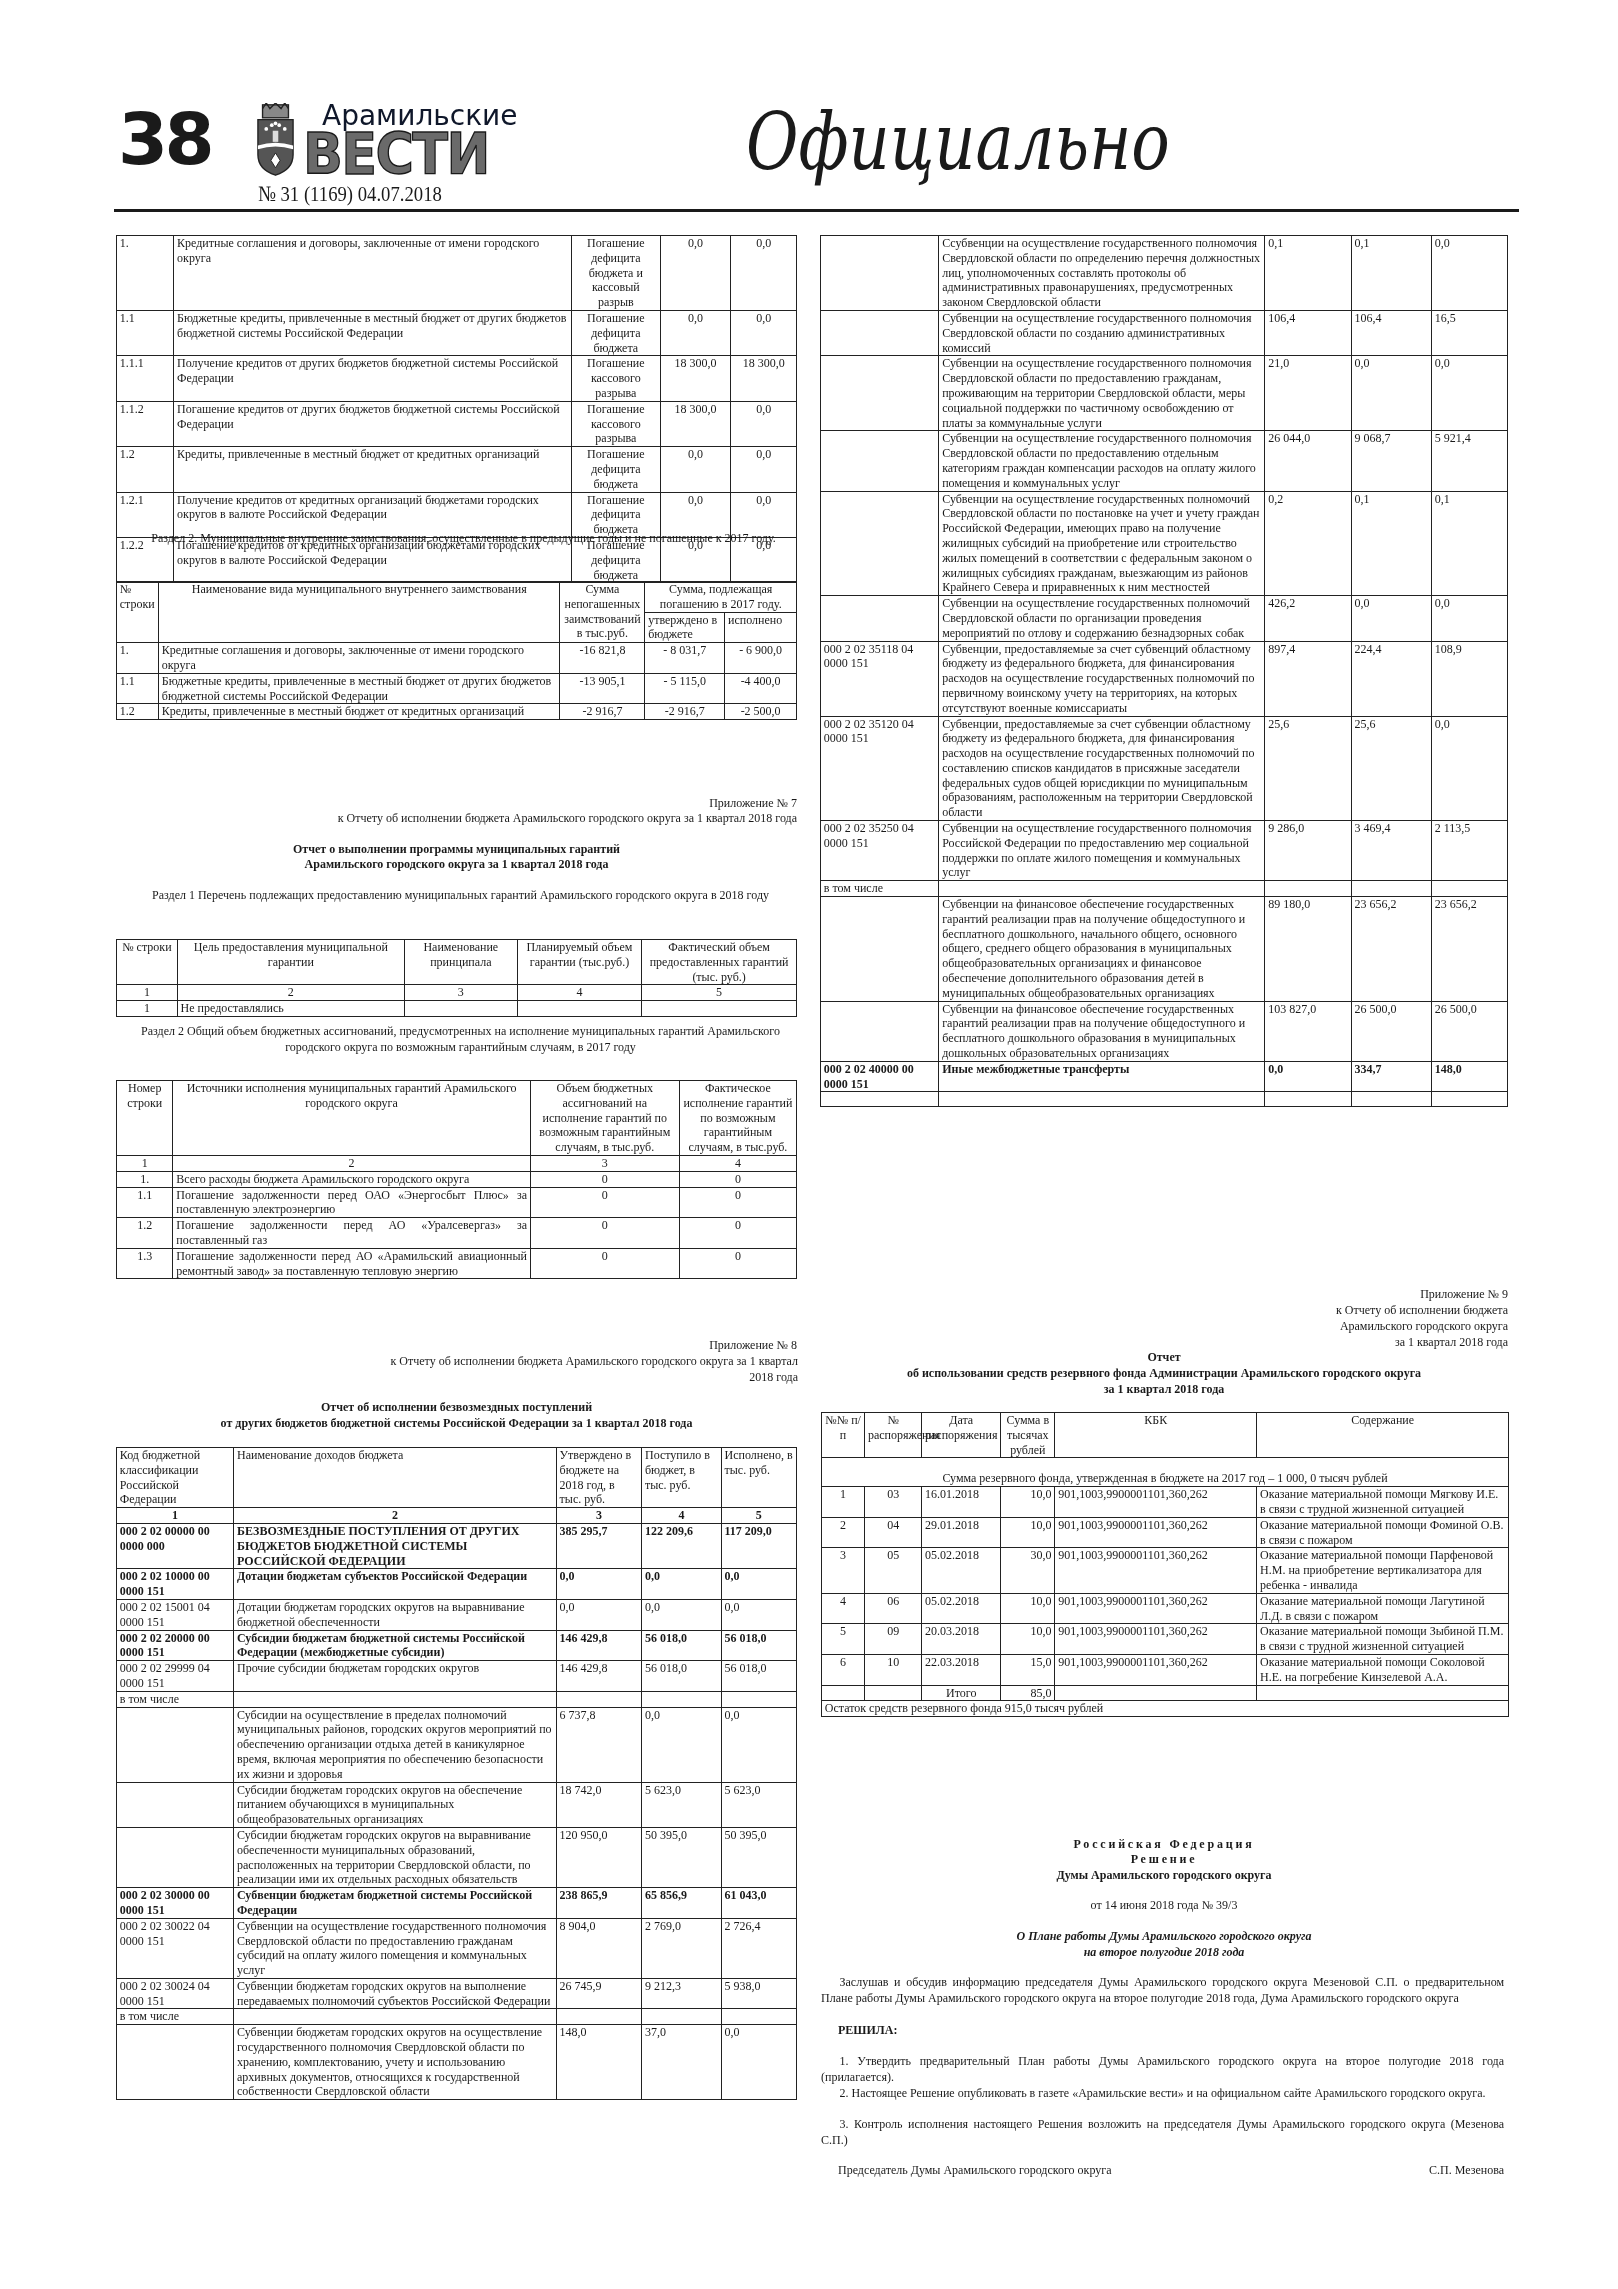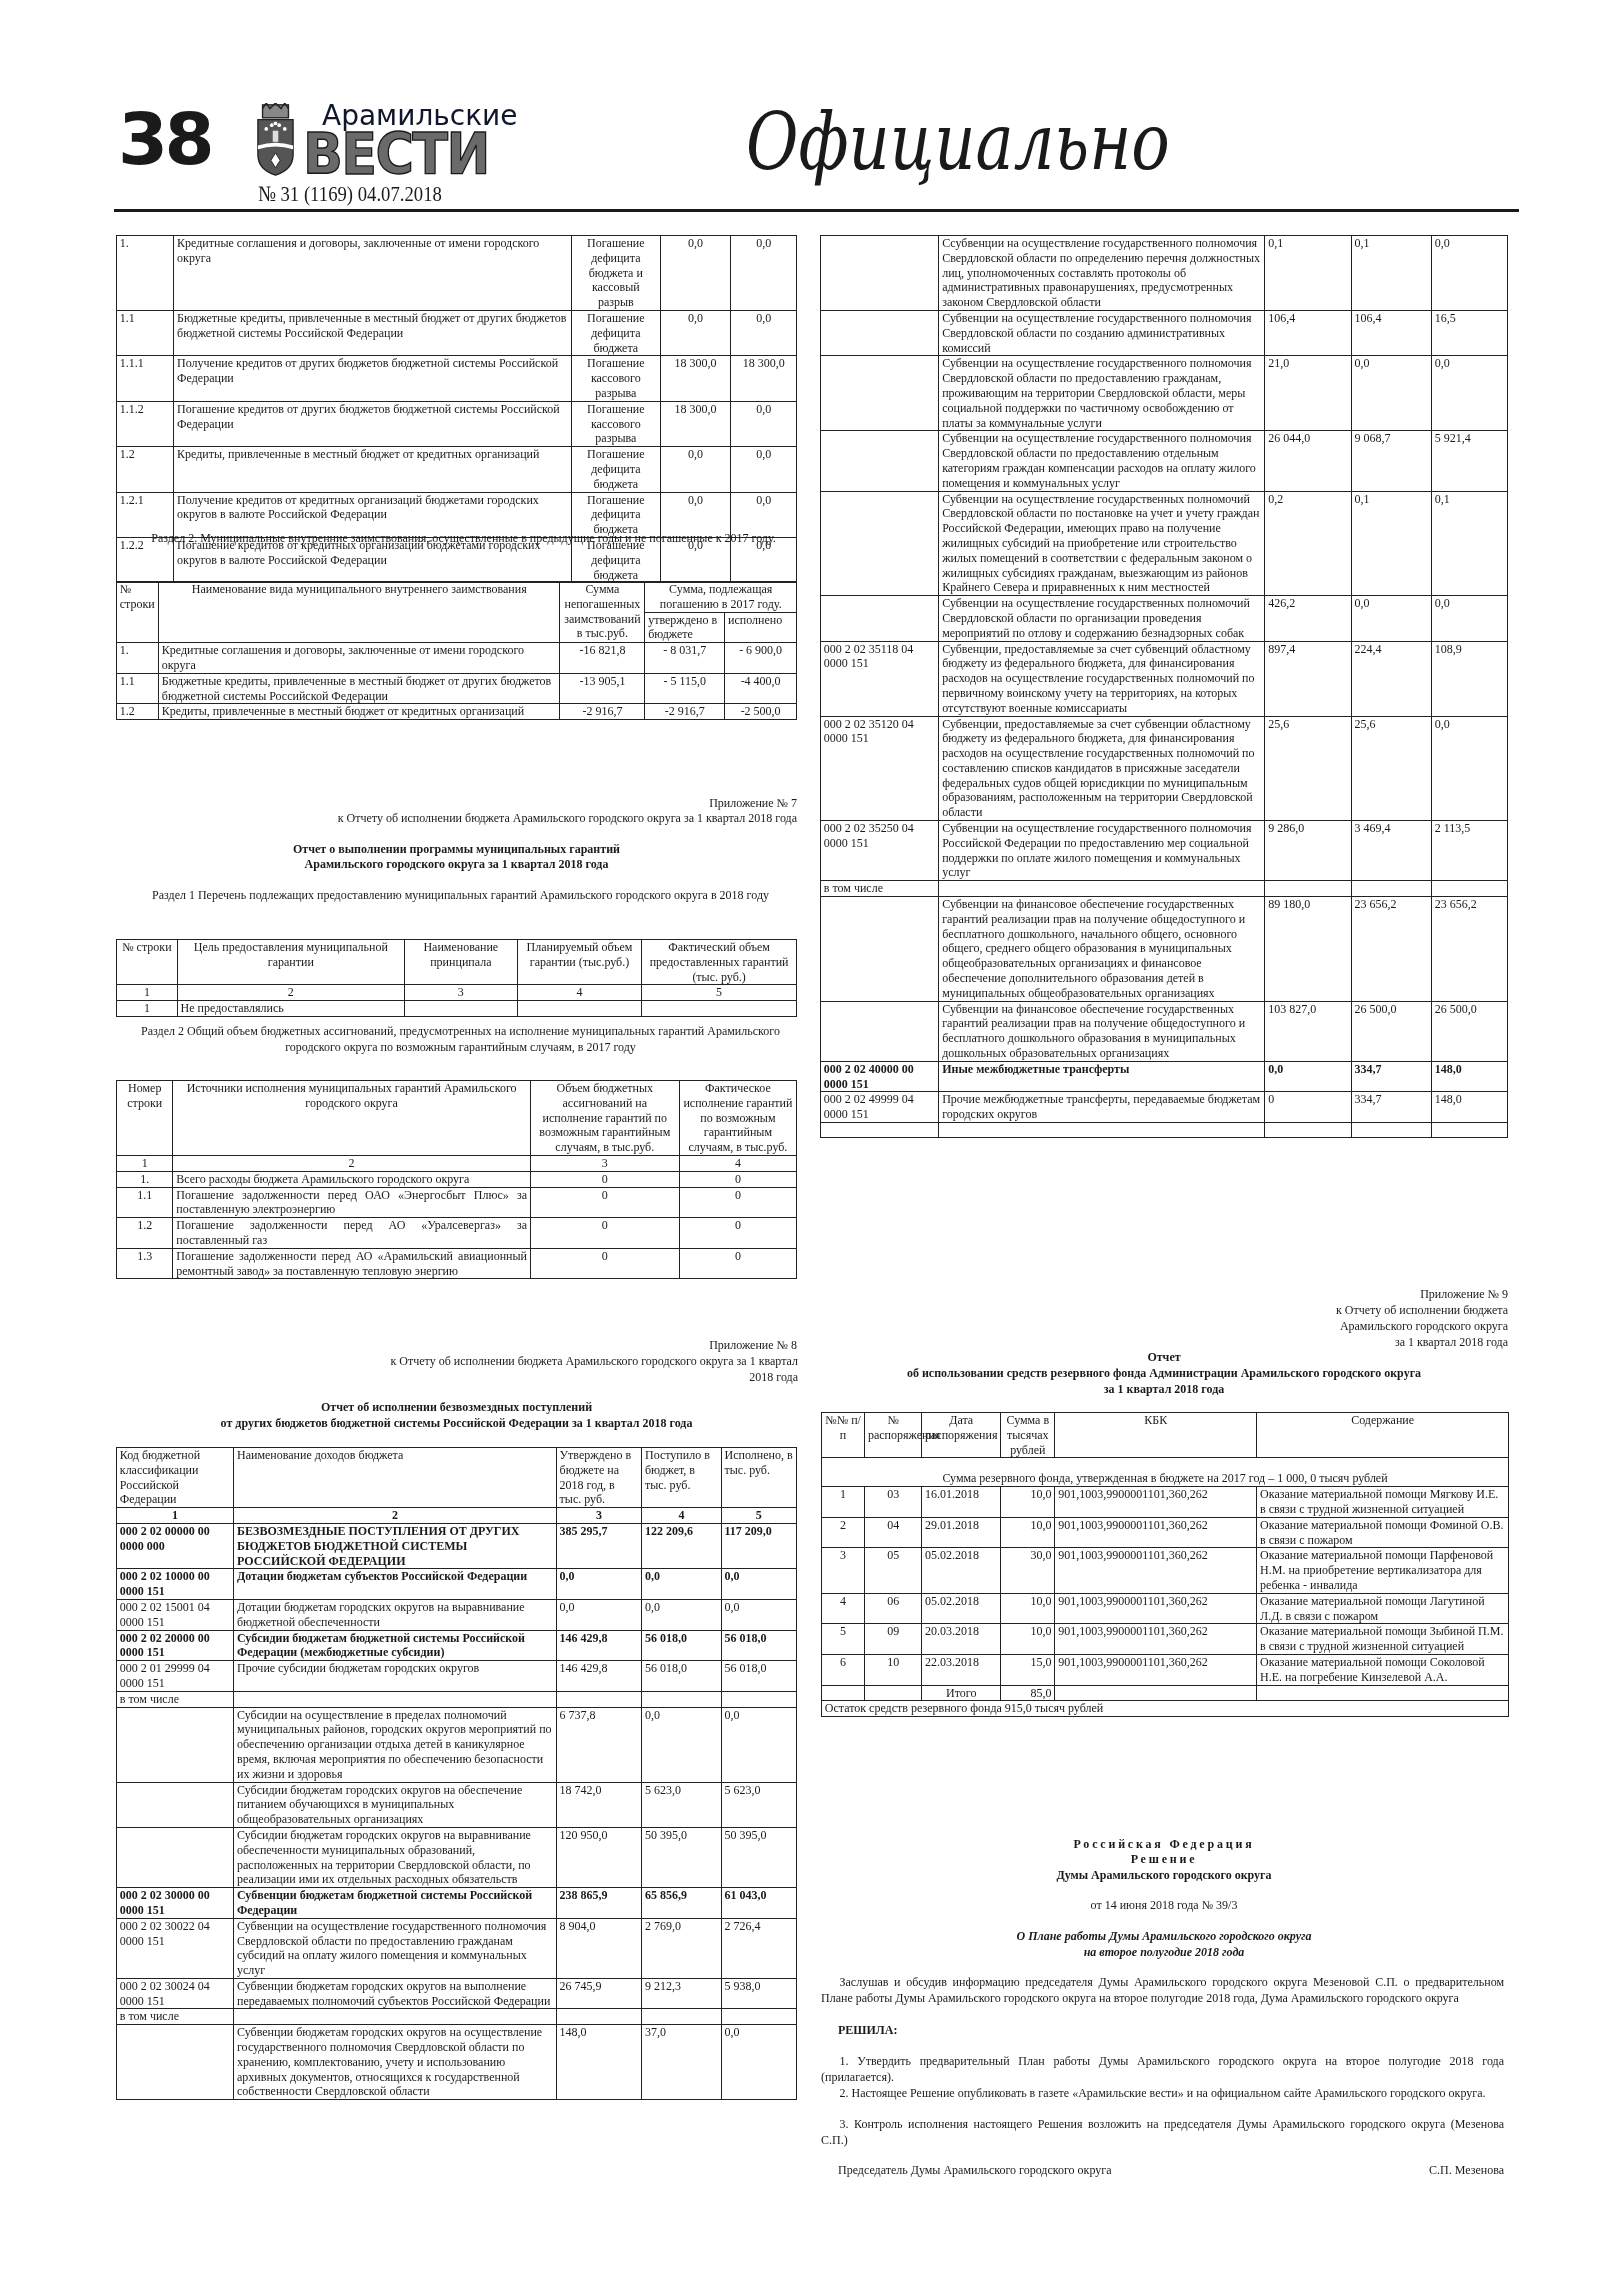--- a/index.html
+++ b/index.html
@@ -302,21 +302,21 @@
         <td>0,0</td>
       </tr>
       <tr>
         <td class="b">000 2 02 20000 00 0000 151</td>
         <td class="b">Субсидии бюджетам бюджетной системы Российской Федерации (межбюджетные субсидии)</td>
         <td class="b">146 429,8</td>
         <td class="b">56 018,0</td>
         <td class="b">56 018,0</td>
       </tr>
       <tr>
-        <td>000 2 01 29999 04 0000 151</td>
+        <td>000 2 02 29999 04 0000 151</td>
         <td>Прочие субсидии бюджетам городских округов</td>
         <td>146 429,8</td>
         <td>56 018,0</td>
         <td>56 018,0</td>
       </tr>
       <tr>
         <td>в том числе</td>
         <td></td>
         <td></td>
         <td></td>
@@ -473,27 +473,20 @@
         <td>103 827,0</td>
         <td>26 500,0</td>
         <td>26 500,0</td>
       </tr>
       <tr>
         <td class="b">000 2 02 40000 00 0000 151</td>
         <td class="b">Иные межбюджетные трансферты</td>
         <td class="b">0,0</td>
         <td class="b">334,7</td>
         <td class="b">148,0</td>
-      </tr>
-      <tr>
-        <td>000 2 02 49999 04 0000 151</td>
-        <td>Прочие межбюджетные трансферты, передаваемые бюджетам городских округов</td>
-        <td>0</td>
-        <td>334,7</td>
-        <td>148,0</td>
       </tr>
       <tr style="height: 14.8px;">
         <td></td>
         <td></td>
         <td></td>
         <td></td>
         <td></td>
       </tr>
     </tbody>
 </table>

